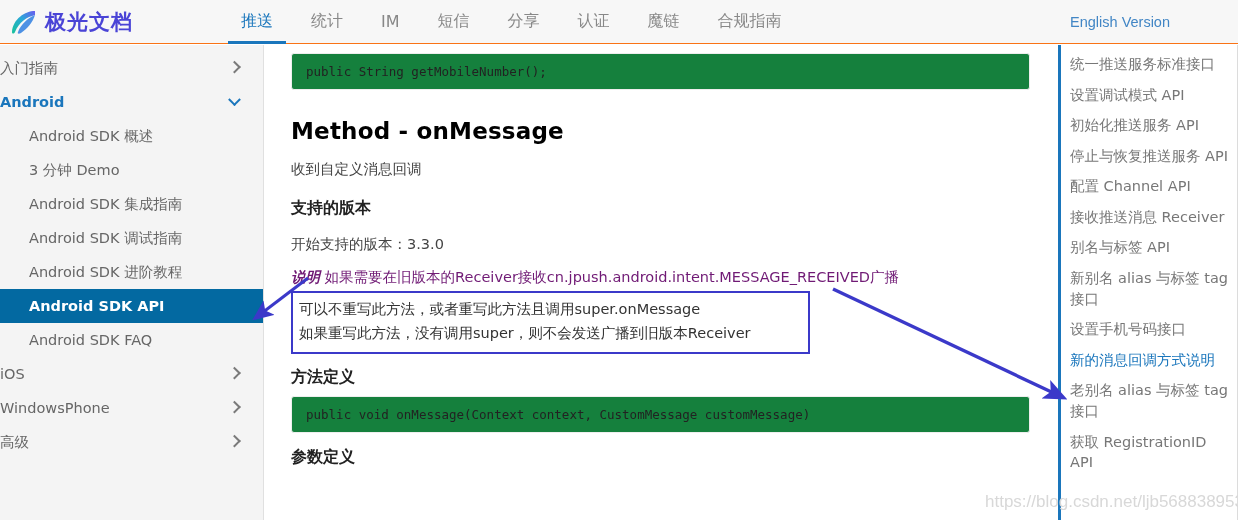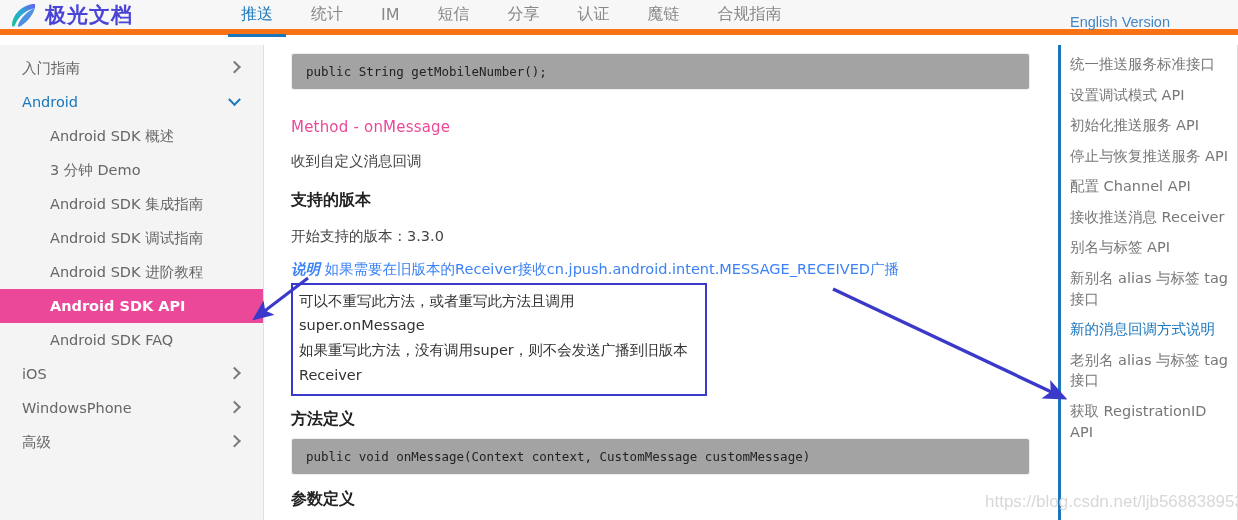--- a/index.html
+++ b/index.html
@@ -8,23 +8,23 @@
     font-family: "Liberation Sans", "DejaVu Sans", sans-serif;
     background: #ffffff;
     overflow: hidden;
     color: #333;
   }
   #root { position: relative; width: 1238px; height: 520px; }
 
   
   .header {
     position: absolute; top: 0; left: 0;
-    width: 1238px; height: 35px;
+    width: 1238px; height: 44px;
     background: #f7f7f7;
-    border-bottom: 6px solid #f97316;
+    border-bottom: 1px solid #f97316;
     display: flex; align-items: center;
   }
   .logo-wrap {
     display: flex; align-items: center;
     padding-left: 10px; width: 210px; height: 44px;
   }
   .logo-mark { width: 28px; height: 28px; flex: 0 0 28px; }
   .logo-text {
     font-size: 21px; font-weight: bold; color: #4a44d6;
     margin-left: 7px; letter-spacing: 1px;
@@ -61,25 +61,25 @@
     border-right: 1px solid #e0e0e0;
     overflow: hidden;
   }
   .side-row {
     position: relative;
     display: flex; align-items: center;
     height: 34px; cursor: pointer;
     font-size: 14.5px; color: #666;
     font-family: "DejaVu Sans", "Liberation Sans", sans-serif;
   }
-  .side-row.lvl1 { padding-left: 22px; }
-  .side-row.lvl2 { padding-left: 50px; }
-  .side-row.group { color: #1a76bc; font-weight: normal; }
+  .side-row.lvl1 { }
+  .side-row.lvl2 { padding-left: 29px; }
+  .side-row.group { color: #1a76bc; font-weight: bold; }
   .side-row.active {
-    background: #ec4899; color: #fff; font-weight: bold;
+    background: #0369a1; color: #fff; font-weight: bold;
   }
   .chev {
     position: absolute; right: 24px; top: 50%;
     width: 9px; height: 9px;
     border-right: 2px solid #7a7a7a; border-bottom: 2px solid #7a7a7a;
     transform: translateY(-60%) rotate(-45deg);
   }
   .chev.down {
     border-color: #1a76bc;
     transform: translateY(-75%) rotate(45deg);
@@ -87,47 +87,47 @@
 
   
   .main {
     position: absolute; top: 45px; left: 265px;
     width: 793px; height: 475px;
     overflow: hidden;
     background: #fff;
     padding: 0 28px 0 26px;
   }
   .codeblock {
-    background: #a3a3a3; border: 1px solid #eeeeee; border-radius: 3px;
+    background: #15803d; border: 1px solid #eeeeee; border-radius: 3px;
     padding: 10px 14px; margin-top: 8px;
     font-family: "DejaVu Sans Mono", "Liberation Mono", monospace;
     font-size: 12.5px; color: #222;
   }
   h1.title {
-    font-size: 15px; color: #ec4899; font-weight: normal;
+    font-size: 23px; color: #000000; font-weight: bold;
     margin: 28px 0 0 0; letter-spacing: .2px;
     font-family: "DejaVu Sans", "Liberation Sans", sans-serif;
   }
   p.body {
     font-size: 14.5px; color: #444; margin-top: 15px; line-height: 1.5;
     font-family: "DejaVu Sans", "Liberation Sans", sans-serif;
   }
   h2.sub {
     font-size: 16px; color: #222; font-weight: bold; margin-top: 17px;
     font-family: "DejaVu Sans", "Liberation Sans", sans-serif;
   }
   .note-line {
-    font-size: 14.5px; color: #3b82f6; margin-top: 12px;
+    font-size: 14.5px; color: #701a75; margin-top: 12px;
     font-family: "DejaVu Sans", "Liberation Sans", sans-serif;
   }
   .note-line i { font-weight: bold; font-style: italic; }
   .hl-box {
     border: 2px solid #3b39c9;
     margin-top: 4px; padding: 4px 6px 6px 6px;
-    width: 416px;
+    width: 519px;
   }
   .hl-box p {
     font-size: 14.5px; color: #333; line-height: 1.72;
     font-family: "DejaVu Sans", "Liberation Sans", sans-serif;
   }
   ul.params { margin: 10px 0 0 22px; }
   ul.params li {
     font-size: 14.5px; color: #444; line-height: 2.05;
     font-family: "DejaVu Sans", "Liberation Sans", sans-serif;
     margin-top: 48px;
@@ -276,20 +276,21 @@
   <div class="toc">
     <div style="height:4px"></div>
     <div class="toc-item">统一推送服务标准接口</div>
     <div class="toc-item">设置调试模式 API</div>
     <div class="toc-item">初始化推送服务 API</div>
     <div class="toc-item">停止与恢复推送服务 API</div>
     <div class="toc-item">配置 Channel API</div>
     <div class="toc-item">接收推送消息 Receiver</div>
     <div class="toc-item">别名与标签 API</div>
     <div class="toc-item">新别名 alias 与标签 tag 接口</div>
+    <div class="toc-item">设置手机号码接口</div>
     <div class="toc-item active">新的消息回调方式说明</div>
     <div class="toc-item">老别名 alias 与标签 tag 接口</div>
     <div class="toc-item">获取 RegistrationID API</div>
   </div>
 
   <svg class="overlay" width="1238" height="520" viewBox="0 0 1238 520">
     <defs>
       <marker id="ah" markerWidth="7" markerHeight="7" refX="4.6" refY="3" orient="auto">
         <path d="M0,0 L7,3 L0,6 L1.6,3 Z" fill="#3b39c9"></path>
       </marker>

